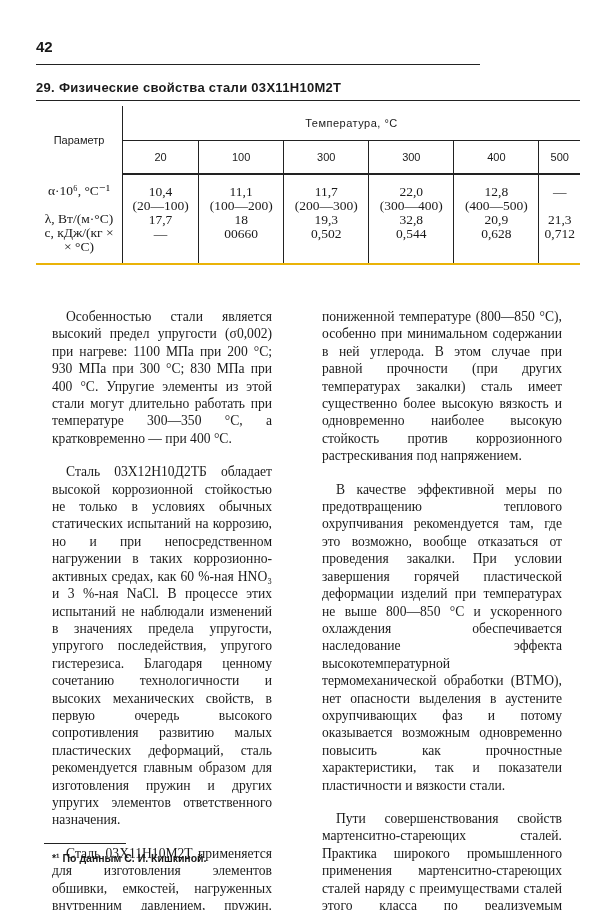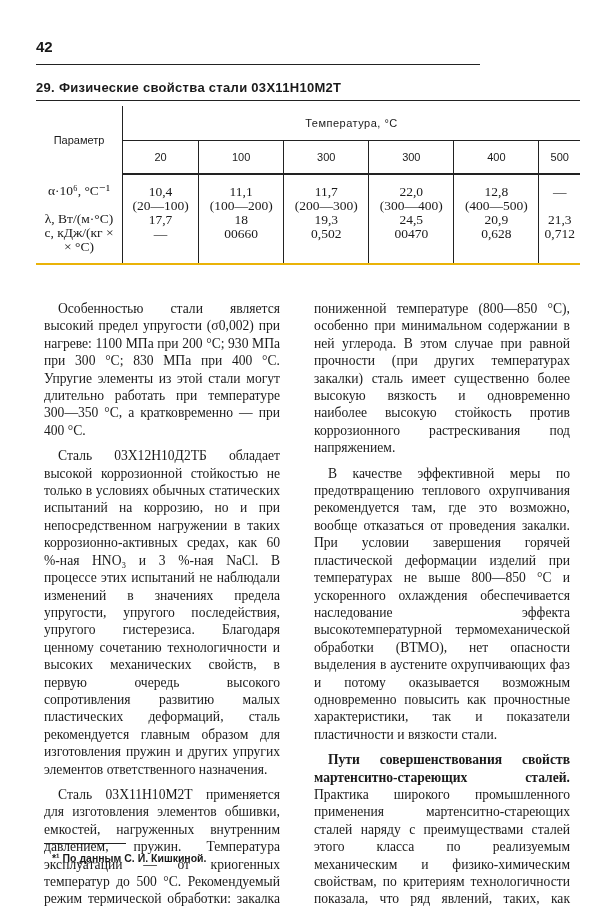--- a/index.html
+++ b/index.html
@@ -14,25 +14,25 @@
   table.data td, table.data th { font-weight:normal; text-align:center; vertical-align:middle; padding:0; }
   .th-param { width:86px; border-right:1.2px solid #222; font-family:"Liberation Sans", sans-serif; font-size:11px; font-weight:bold; }
   .th-temp { height:34px; border-bottom:1.2px solid #222; font-family:"Liberation Sans", sans-serif; font-size:11px; letter-spacing:0.5px; }
   .th-col { height:32px; border-right:1.2px solid #222; font-family:Liberation Sans, sans-serif; font-size:11px; }
   .th-col:last-child { border-right:none; }
   tr.head-bottom th { border-bottom:2px solid #222; }
   tr.body-row td { border-right:1.2px solid #222; border-bottom:2px solid #eab308; vertical-align:top; padding-top:10px; height:78px; line-height:14px; }
   tr.body-row td:last-child { border-right:none; }
   .param-cell { text-align:center; }
   .col { position:absolute; top:292px; width:252px; font-size:13.6px; line-height:17.4px; text-align:justify; }
-  .col p { margin:8px; text-indent:14px; }
+  .col p { margin:16px; text-indent:14px; }
   .col p.noindent { text-indent:0; }
   .col-left { left:36px; }
   .col-right { left:306px; width:272px; }
-  .bold { font-weight:bold; }
+  .bold { font-weight:normal; }
   .ital { }
   .footnote-rule { position:absolute; left:44px; top:843px; width:82px; border-top:1px solid #222; }
   .footnote { position:absolute; left:52px; top:852px; font-family:"Liberation Sans", sans-serif; font-size:10.5px; font-weight:bold; }
 </style>
 </head>
 <body>
 
 <div class="running-head">
   <span class="page-num">42</span>
 </div>
@@ -77,22 +77,22 @@
     </td>
     <td>
       <div>11,7</div>
       <div>(200—300)</div>
       <div>19,3</div>
       <div>0,502</div>
     </td>
     <td>
       <div>22,0</div>
       <div>(300—400)</div>
-      <div>24,5</div>
-      <div>00470</div>
+      <div>32,8</div>
+      <div>0,544</div>
     </td>
     <td>
       <div>12,8</div>
       <div>(400—500)</div>
       <div>20,9</div>
       <div>0,628</div>
     </td>
     <td>
       <div>—</div>
       <div>&nbsp;</div>

